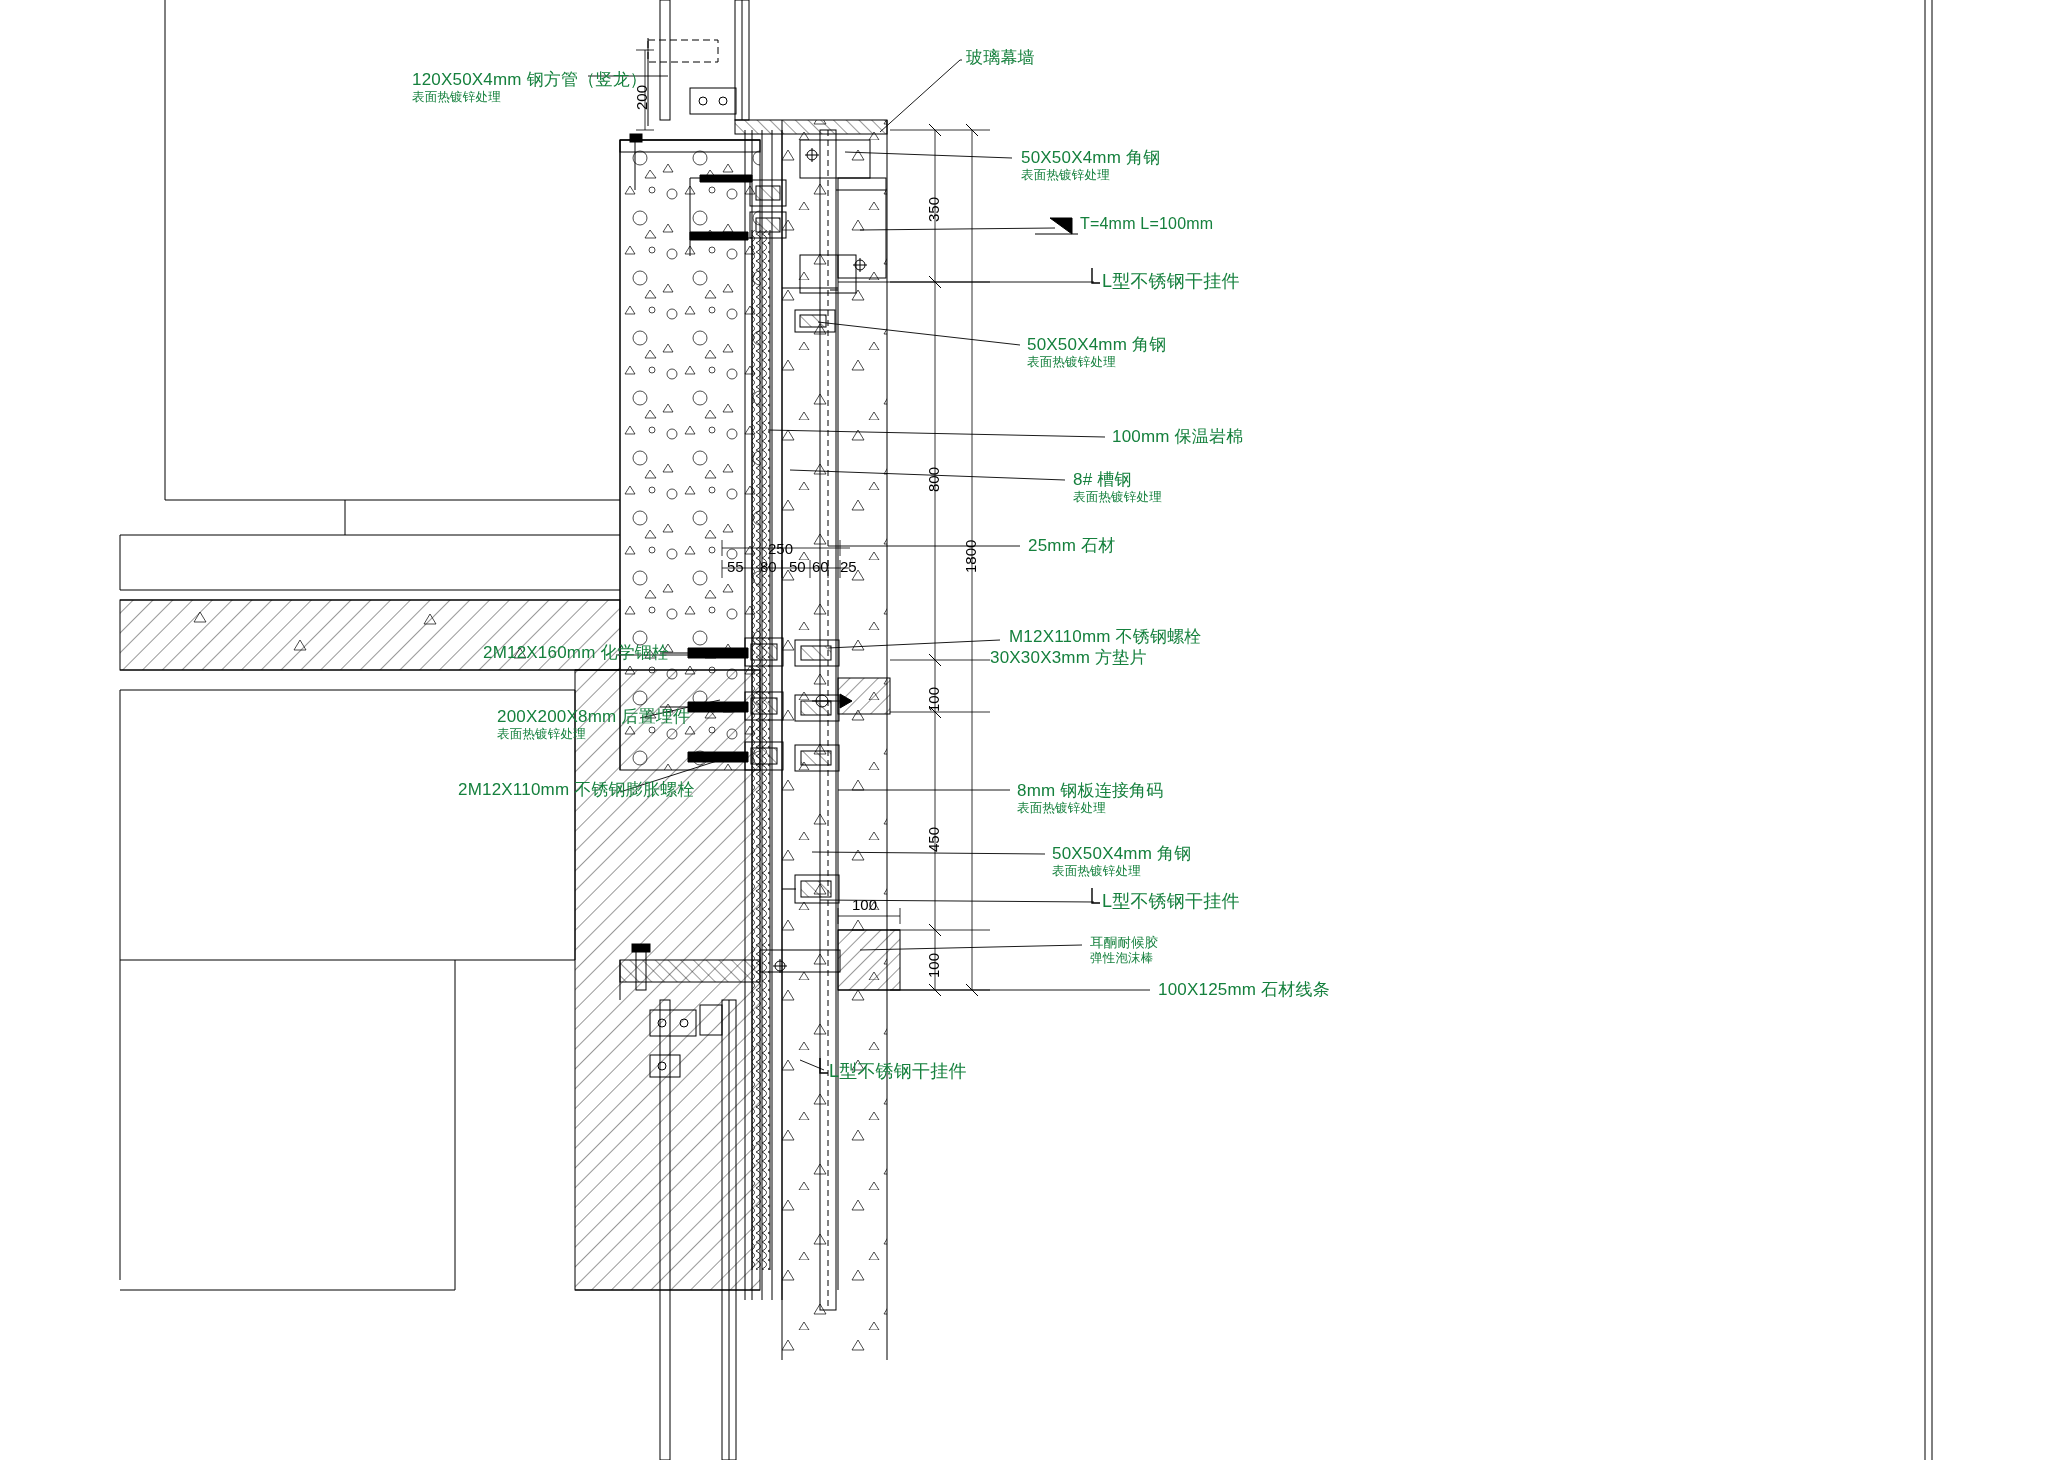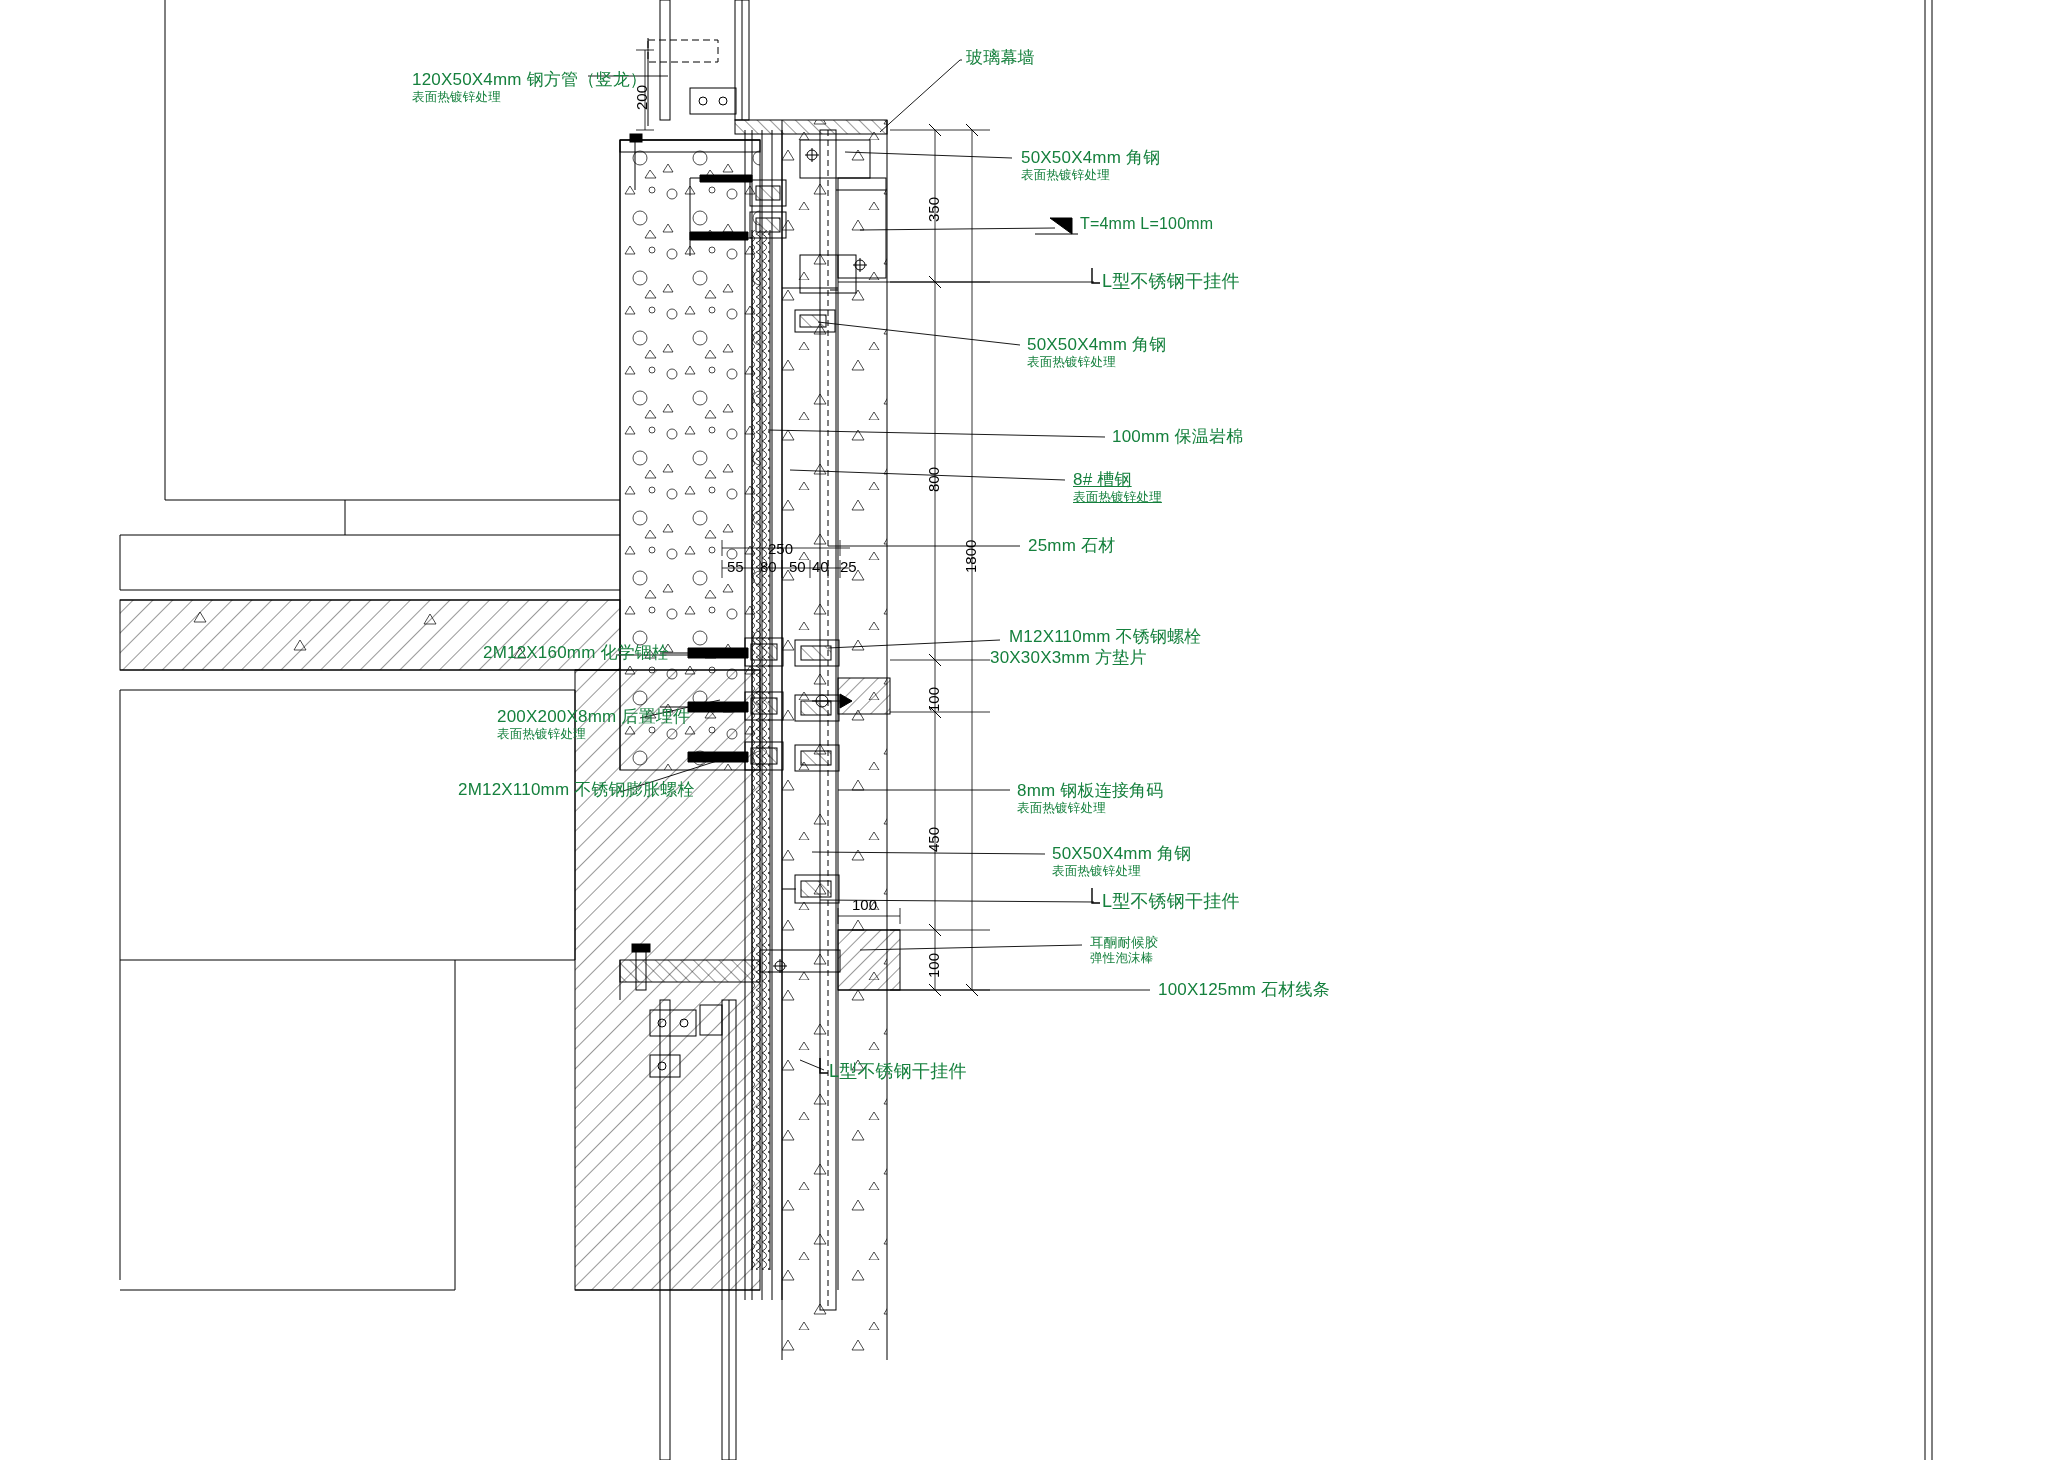--- a/index.html
+++ b/index.html
@@ -367,21 +367,21 @@
 
   <div class="lbl" style="left:1027px; top:335px;">
     <span class="main">50X50X4mm   角钢</span>
     <span class="sub">表面热镀锌处理</span>
   </div>
 
   <div class="lbl" style="left:1112px; top:427px;">
     <span class="main">100mm   保温岩棉</span>
   </div>
 
-  <div class="lbl" style="left:1073px; top:470px;text-decoration:underline;">
+  <div class="lbl" style="left:1073px; top:470px;">
     <span class="main">8#   槽钢</span>
     <span class="sub">表面热镀锌处理</span>
   </div>
 
   <div class="lbl" style="left:1028px; top:536px;">
     <span class="main">25mm   石材</span>
   </div>
 
   <div class="lbl" style="left:1009px; top:627px;">
     <span class="main">M12X110mm   不锈钢螺栓</span>
@@ -423,17 +423,17 @@
   <div class="dim vert" style="left:925px; top:492px;">800</div>
   <div class="dim vert" style="left:962px; top:573px;">1800</div>
   <div class="dim vert" style="left:925px; top:712px;">100</div>
   <div class="dim vert" style="left:925px; top:852px;">450</div>
   <div class="dim vert" style="left:925px; top:978px;">100</div>
 
   <div class="dim" style="left:768px; top:540px;">250</div>
   <div class="dim" style="left:727px; top:558px;">55</div>
   <div class="dim" style="left:760px; top:558px;">80</div>
   <div class="dim" style="left:789px; top:558px;">50</div>
-  <div class="dim" style="left:812px; top:558px;">40</div>
+  <div class="dim" style="left:812px; top:558px;">60</div>
   <div class="dim" style="left:830px; top:558px;margin-left:10px;">25</div>
   <div class="dim" style="left:852px; top:896px;">100</div>
 
 </div>
 
 </body></html>

